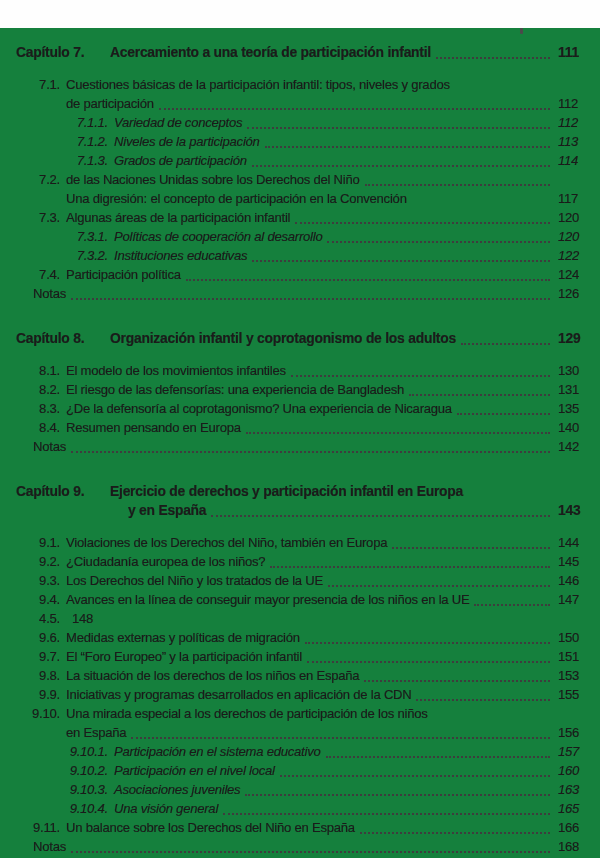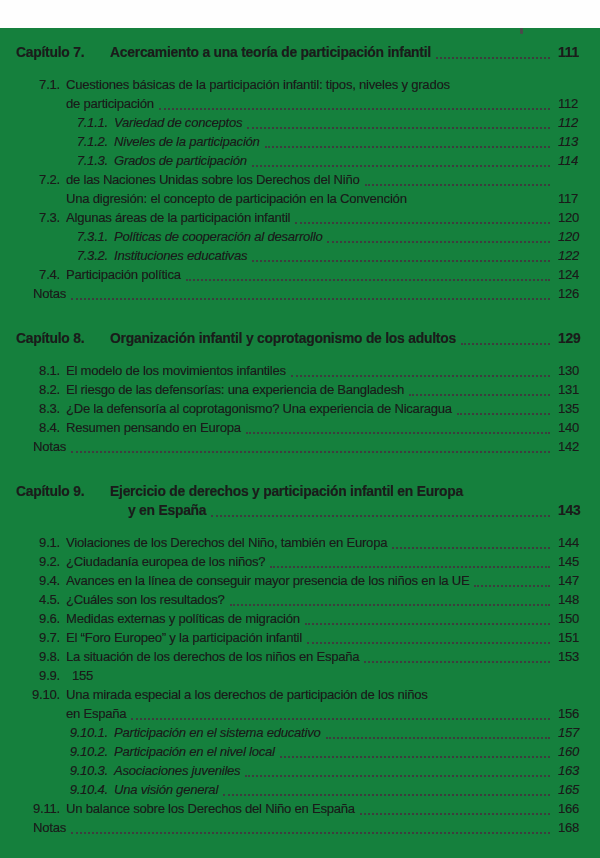--- a/index.html
+++ b/index.html
@@ -274,37 +274,41 @@
           <span class="num">9.2.</span>
           <div class="body">
             <div class="line last">
               <span class="t">¿Ciudadanía europea de los niños?</span>
               <span class="leader"></span>
             </div>
           </div>
           <span class="pageno">145</span>
         </div>
         <div class="row entry lv1">
+          <span class="num">9.3.</span>
+          <div class="body">
+            <div class="line last">
+              <span class="t">Los Derechos del Niño y los tratados de la UE</span>
+              <span class="leader"></span>
+            </div>
+          </div>
+          <span class="pageno">146</span>
+        </div>
+        <div class="row entry lv1">
           <span class="num">9.4.</span>
           <div class="body">
             <div class="line last">
               <span class="t">Avances en la línea de conseguir mayor presencia de los niños en la UE</span>
               <span class="leader"></span>
             </div>
           </div>
           <span class="pageno">147</span>
         </div>
         <div class="row entry lv1">
           <span class="num">4.5.</span>
-          <div class="body">
-            <div class="line last">
-              <span class="t">¿Cuáles son los resultados?</span>
-              <span class="leader"></span>
-            </div>
-          </div>
           <span class="pageno">148</span>
         </div>
         <div class="row entry lv1">
           <span class="num">9.6.</span>
           <div class="body">
             <div class="line last">
               <span class="t">Medidas externas y políticas de migración</span>
               <span class="leader"></span>
             </div>
           </div>
@@ -325,20 +329,26 @@
           <div class="body">
             <div class="line last">
               <span class="t">La situación de los derechos de los niños en España</span>
               <span class="leader"></span>
             </div>
           </div>
           <span class="pageno">153</span>
         </div>
         <div class="row entry lv1">
           <span class="num">9.9.</span>
+          <div class="body">
+            <div class="line last">
+              <span class="t">Iniciativas y programas desarrollados en aplicación de la CDN</span>
+              <span class="leader"></span>
+            </div>
+          </div>
           <span class="pageno">155</span>
         </div>
         <div class="row entry lv1">
           <span class="num">9.10.</span>
           <div class="body">
             <div class="line"><span class="t">Una mirada especial a los derechos de participación de los niños</span></div>
             <div class="line last">
               <span class="t">en España</span>
               <span class="leader"></span>
             </div>

